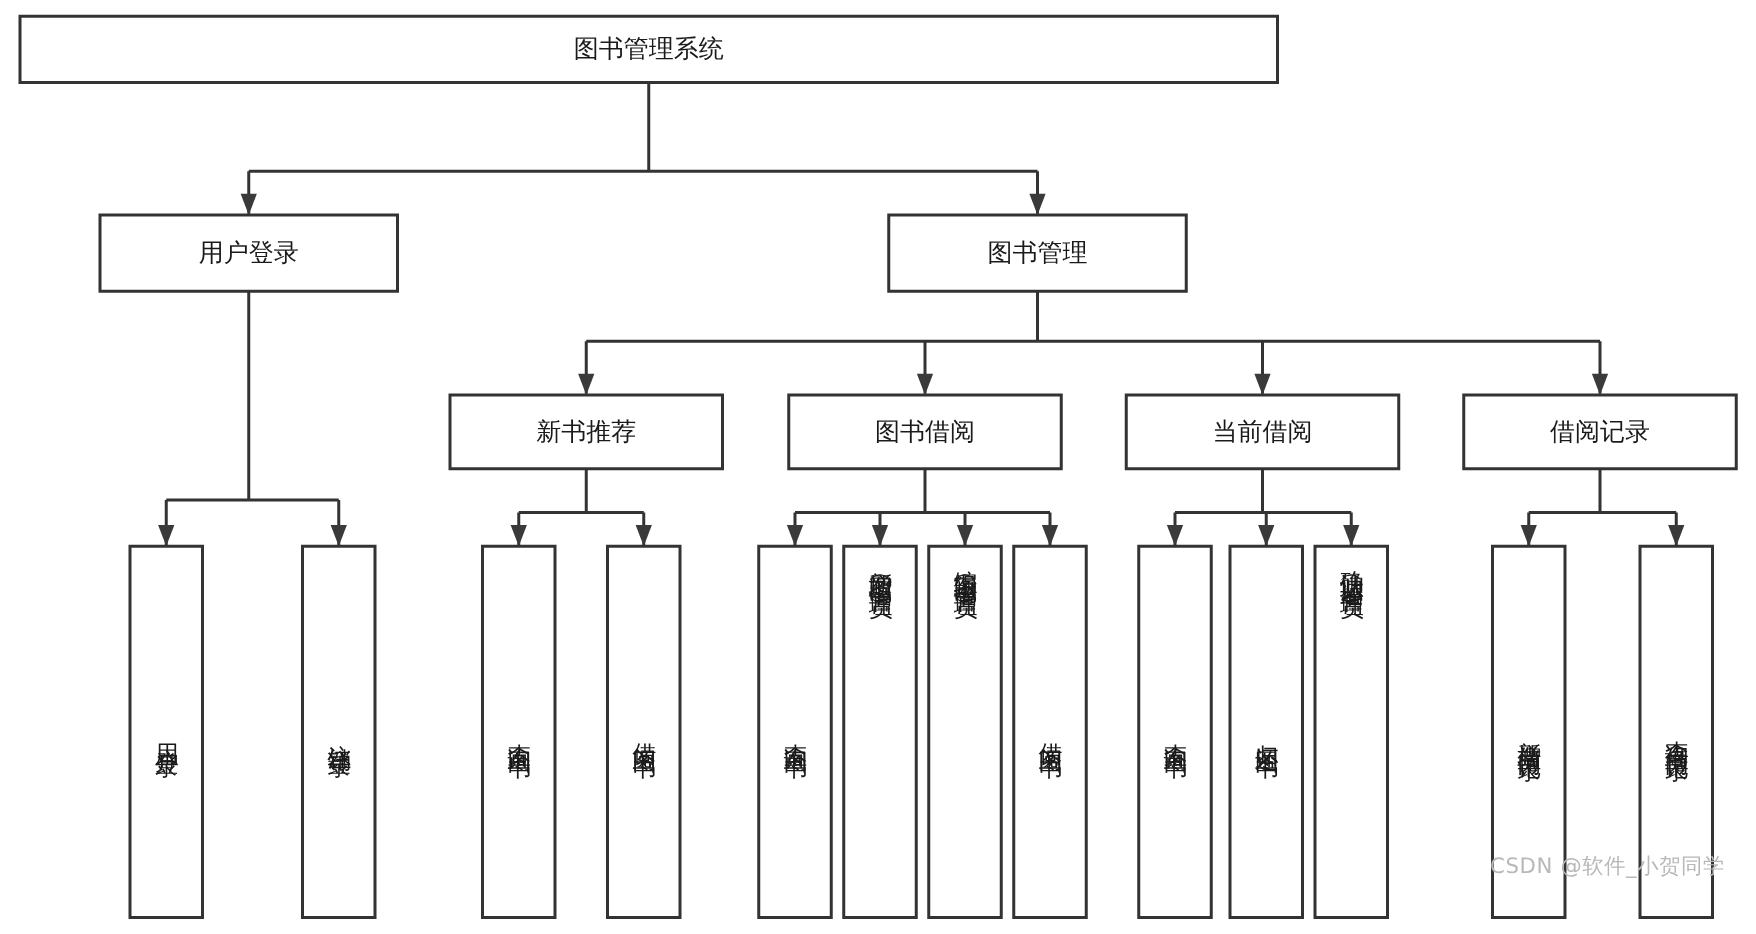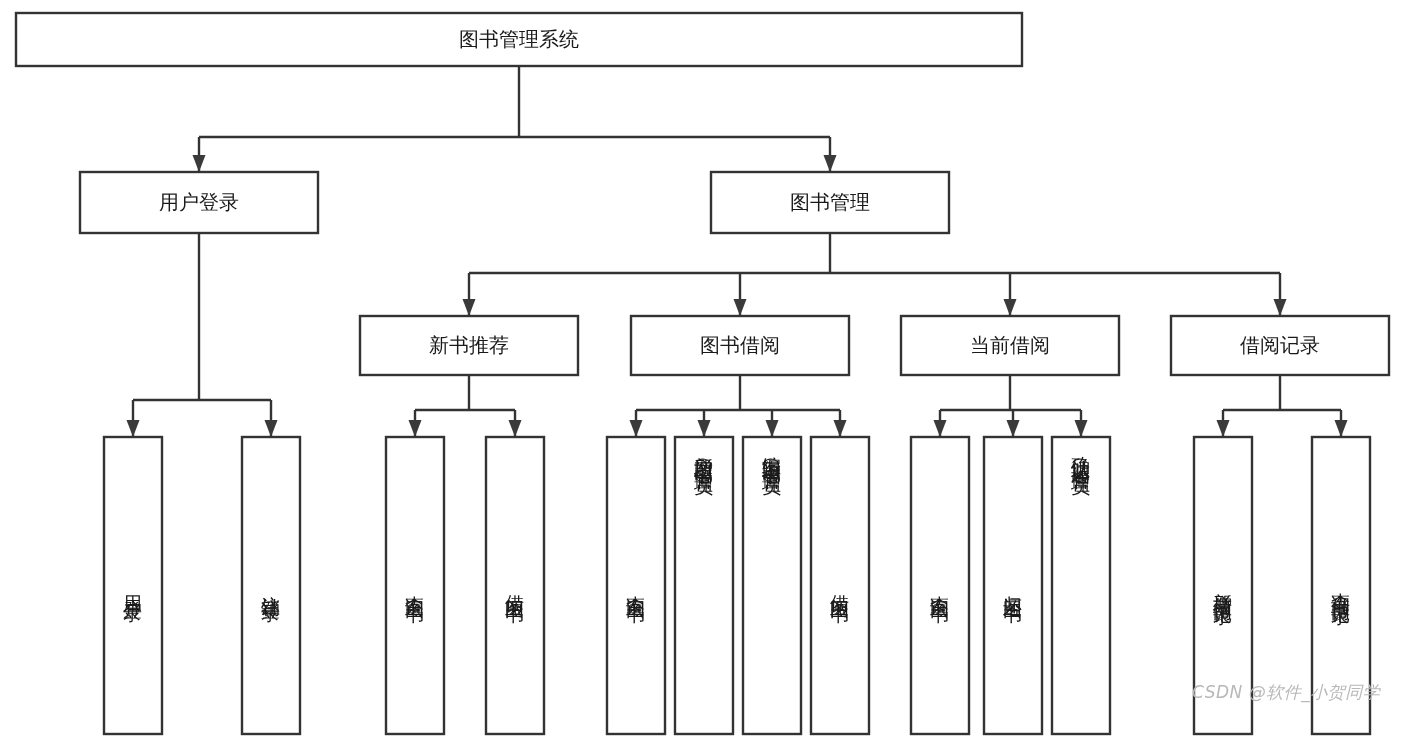--- a/index.html
+++ b/index.html
@@ -175,14 +175,14 @@
       <div class="leaf-label" style="left: 607px; top: 437px; width: 58px; height: 297px;">查询图书</div>
       <div class="leaf-label top-aligned" style="left: 675px; top: 437px; width: 58px; height: 297px;">新增图书（管理员）</div>
       <div class="leaf-label top-aligned" style="left: 743px; top: 437px; width: 58px; height: 297px;">编辑图书（管理员）</div>
       <div class="leaf-label" style="left: 811px; top: 437px; width: 58px; height: 297px;">借阅图书</div>
       <div class="leaf-label" style="left: 911px; top: 437px; width: 58px; height: 297px;">查询图书</div>
       <div class="leaf-label" style="left: 984px; top: 437px; width: 58px; height: 297px;">归还图书</div>
       <div class="leaf-label top-aligned" style="left: 1052px; top: 437px; width: 58px; height: 297px;">确认归还（管理员）</div>
       <div class="leaf-label" style="left: 1194px; top: 437px; width: 58px; height: 297px;">新增借阅记录</div>
       <div class="leaf-label" style="left: 1312px; top: 437px; width: 58px; height: 297px;">查询借阅记录</div>
     </div>
-  <div class="watermark" style="left: 1192px; top: 681px; font-style: italic;">CSDN @软件_小贺同学</div>
+  <div class="watermark" style="left: 1192px; top: 681px;">CSDN @软件_小贺同学</div>
 </div>
 
 </body></html>

